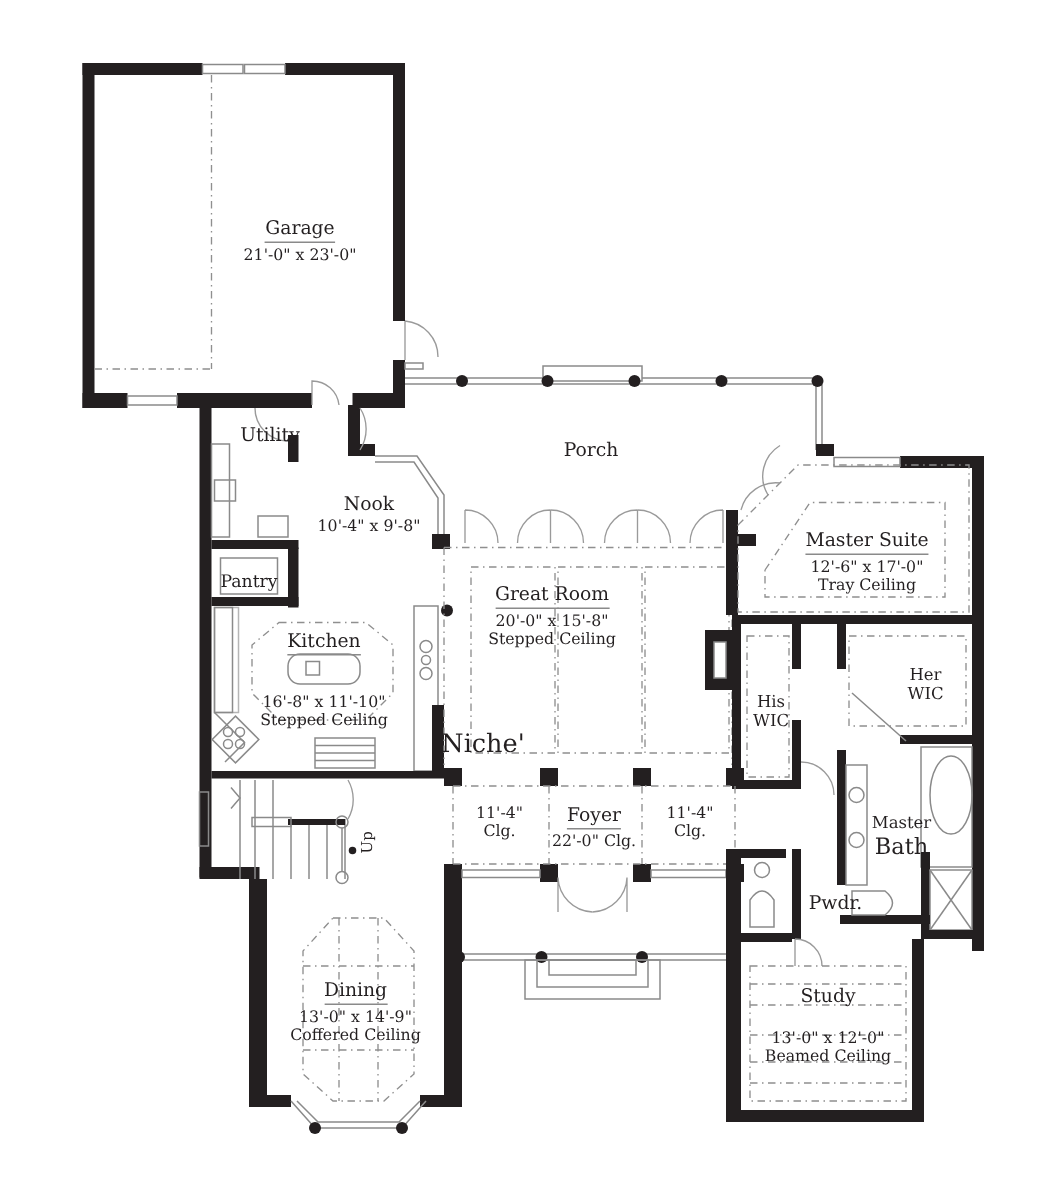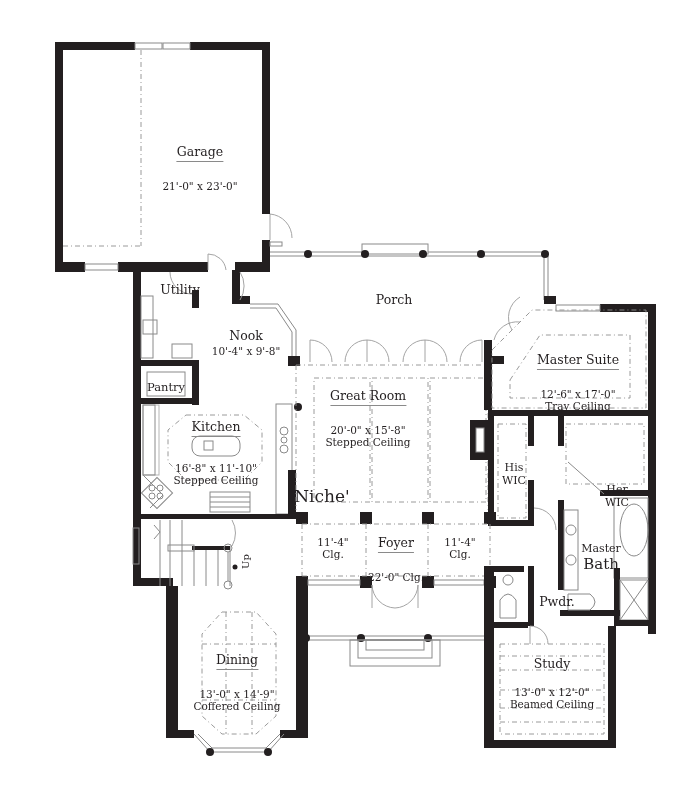--- a/index.html
+++ b/index.html
@@ -6,21 +6,21 @@
   body { width: 700px; height: 802px; position: relative; overflow: hidden; font-family: "DejaVu Serif", "Liberation Serif", serif; color: #231f20; }
   #plan { position: absolute; left: 0; top: 0; width: 700px; height: 802px; }
   .wall { fill: #231f20; }
   .thin { fill: none; stroke: #8a8a8a; stroke-width: 1; }
   .thin2 { fill: none; stroke: #b5b5b5; stroke-width: 1; }
   .dash { fill: none; stroke: #8f8f8f; stroke-width: 0.9; stroke-dasharray: 5 3 1 3; }
   .door { fill: none; stroke: #9a9a9a; stroke-width: 0.9; }
   .win { fill: #ffffff; stroke: #8a8a8a; stroke-width: 1; }
   .post { fill: #231f20; }
   .lbl { position: absolute; text-align: center; white-space: nowrap; transform: translateX(-50%); line-height: 1.18; }
-  .name { font-size: 12.5px; font-weight: normal; display: inline-block; border-bottom: 1px solid #8a8a8a; padding-bottom: 1px; margin-bottom: 18px; text-align: right; }
+  .name { font-size: 12.5px; font-weight: normal; display: inline-block; border-bottom: 1px solid #8a8a8a; padding-bottom: 1px; margin-bottom: 2px; text-align: right; }
   .name-plain { font-size: 12.5px; display: inline-block; }
   .dim { font-size: 10.5px; display: block; }
   .copyright { position: absolute; left: 68px; top: 52px; font-size: 16.5px; font-weight: bold; line-height: 19px; letter-spacing: -0.2px; }
   .up-label { position: absolute; left: 238px; top: 556px; font-size: 10px; transform: rotate(-90deg); }
 </style>
 </head>
 <body>
 
 <svg id="plan" viewBox="0 0 700 802" xmlns="http://www.w3.org/2000/svg">
 
@@ -299,21 +299,21 @@
   <span class="dim">12'-6" x 17'-0"</span>
   <span class="dim">Tray Ceiling</span>
 </div>
 
 <div class="lbl" style="left:514px; top:462px;">
   <span class="dim" style="font-size:11px;">His</span>
   <span class="dim" style="font-size:11px;">WIC</span>
 </div>
 
 <div class="lbl" style="left:617px; top:444px;">
-  <span class="dim" style="font-size:11px;margin-top:40px;">Her</span>
+  <span class="dim" style="font-size:11px;">Her</span>
   <span class="dim" style="font-size:11px;">WIC</span>
 </div>
 
 <div class="lbl" style="left:601px; top:543px;">
   <span class="dim" style="font-size:11px;">Master</span>
   <span class="dim" style="font-size:15px;">Bath</span>
 </div>
 
 <div class="lbl" style="left:333px; top:536px;">
   <span class="dim">11'-4"</span>

